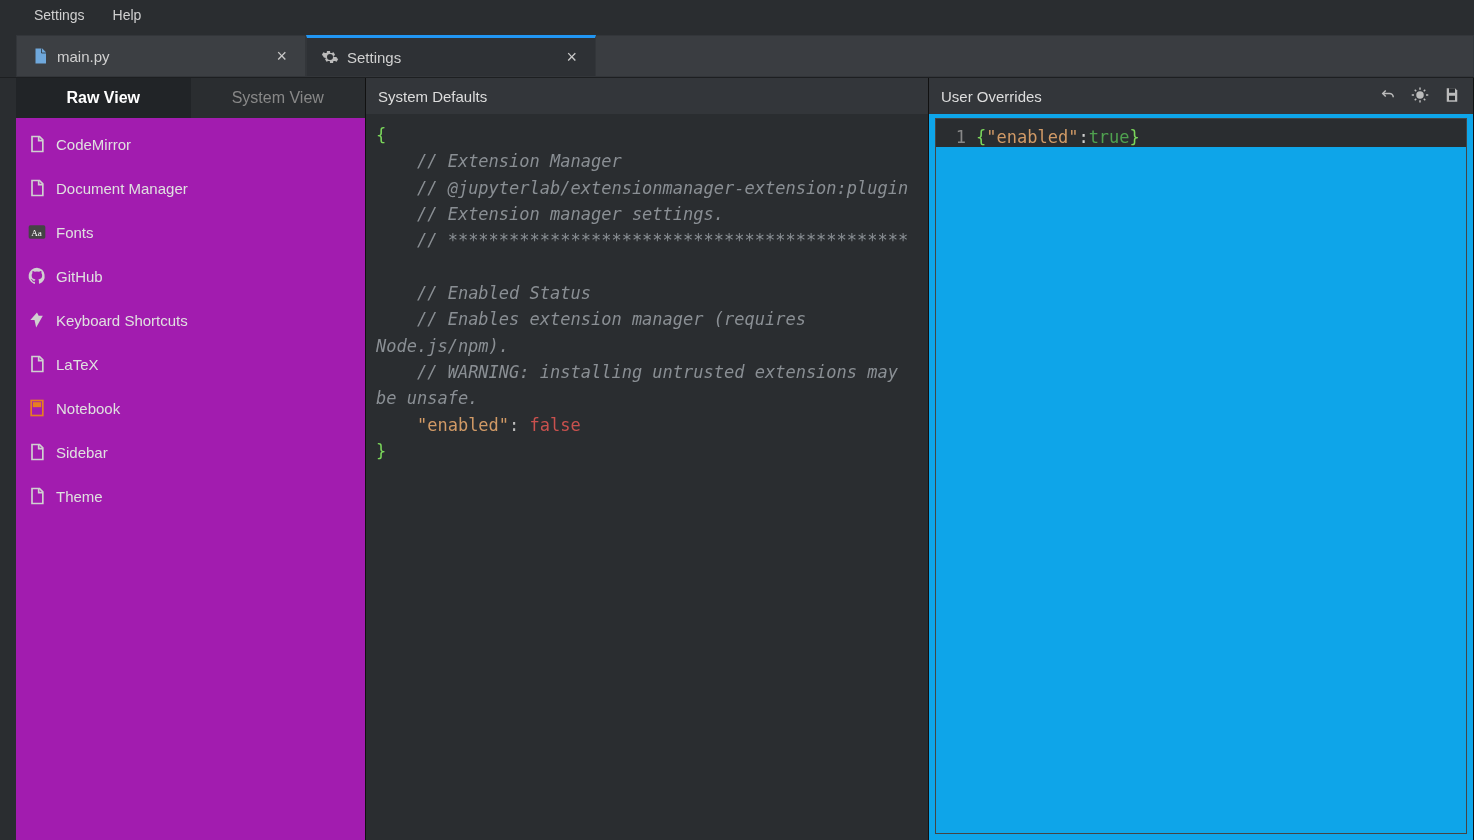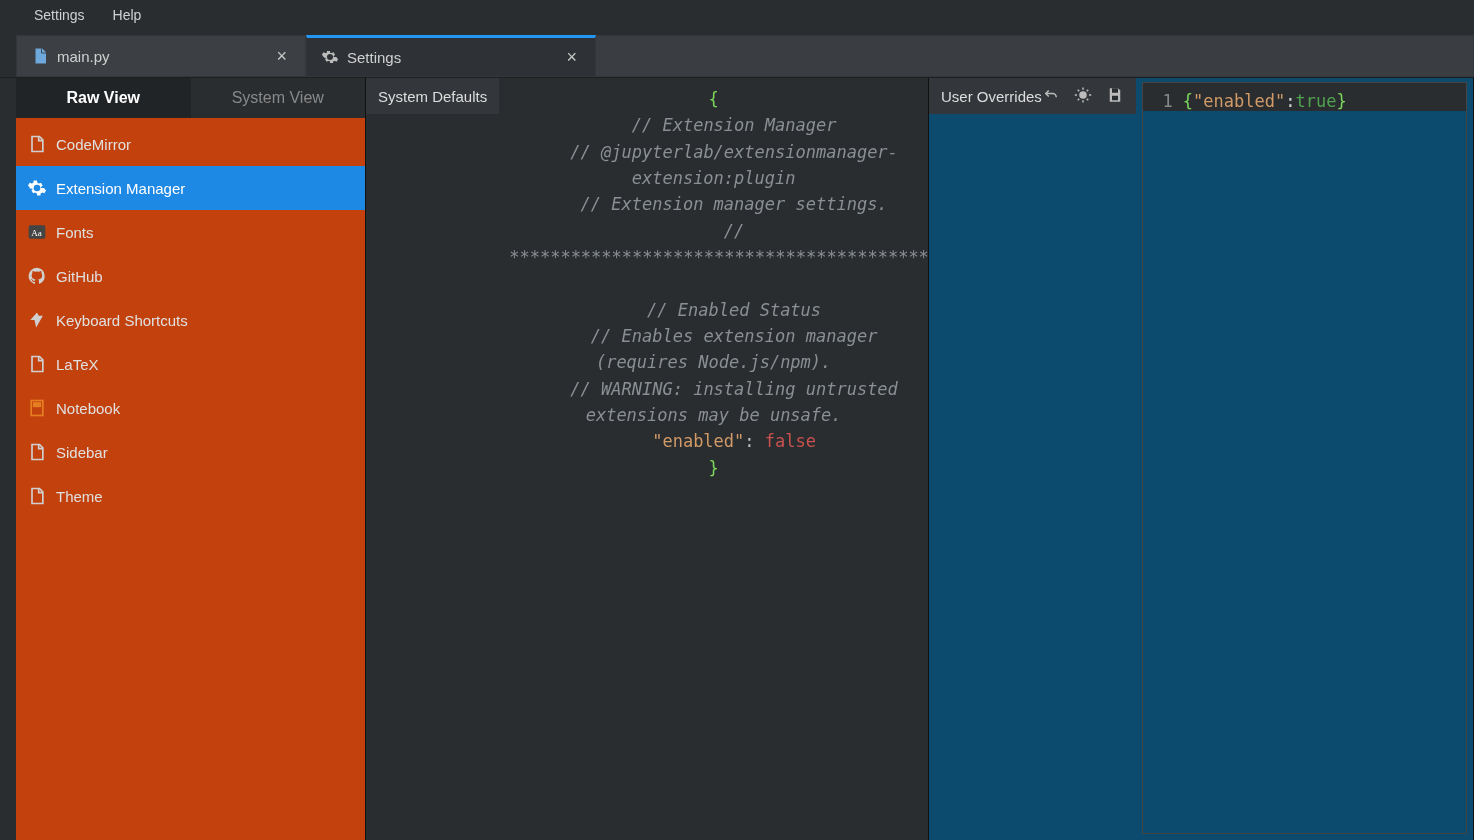--- a/index.html
+++ b/index.html
@@ -52,21 +52,21 @@
   
   .content {
     display: flex;
     height: calc(840px - 30px - 48px);
     padding-left: 16px;
   }
 
   
   .sidebar {
     width: 350px;
-    background: #c2410c;
+    background: #a21caf;
     display: flex; flex-direction: column;
     border-right: 1px solid #111;
   }
   .view-tabs {
     display: flex; height: 40px;
     background: #2a2d30;
   }
   .view-tab {
     flex: 1; display:flex; align-items:center; justify-content:center;
     font-size: 16px; color: #888;
@@ -81,21 +81,21 @@
     color: #e0e0e0;
     gap: 8px;
   }
   .plugin-item.selected { background: #1e88e5; color: #fff; }
   .plugin-icon { width: 22px; height: 22px; display:flex; align-items:center; justify-content:center; color:#d0d0d0; }
   .plugin-item.selected .plugin-icon { color:#fff; }
 
   
   .pane {
     flex: 1;
-    display: flex; flex-direction: row;
+    display: flex; flex-direction: column;
     border-right: 1px solid #111;
     background: #2a2d30;
   }
   .pane-header {
     height: 36px; display:flex; align-items:center;
     padding: 0 12px;
     background: #33363a;
     font-size: 15px;
     color: #ddd;
     justify-content: space-between;
@@ -104,39 +104,38 @@
   .pane-header .actions svg { width:18px; height:18px; cursor:pointer;}
   .code-area {
     flex:1;
     font-family: "Consolas","Menlo",monospace;
     font-size: 17px;
     line-height: 1.55;
     padding: 8px 10px;
     white-space: pre-wrap;
     color: #bbb;
     overflow:auto;
-    text-align:center;
   }
   .tok-brace { color: #7bd75b; }
   .tok-comment { color: #8a8f94; font-style: italic; }
   .tok-string { color: #d19a66; }
   .tok-false { color: #c9514e; }
   .tok-true  { color: #4fa14f; }
 
   
   .editor {
     flex:1; display:flex;
     font-family: "Consolas","Menlo",monospace;
     font-size: 17px;
     padding-top: 8px;
     background: #2a2d30;
   }
   .gutter { width: 40px; text-align:right; padding-right:10px; color:#888; }
   .editor-lines { flex:1; padding-right:10px;}
-  .userpane { width: 545px; display:flex; flex-direction:row; border-right:1px solid #111; background:#0c4a6e;}
+  .userpane { width: 545px; display:flex; flex-direction:column; border-right:1px solid #111; background:#0ea5e9;}
   .userpane .code-wrap { border:1px solid #444; margin: 4px 6px 6px 6px; flex:1;}
 </style>
 </head>
 <body>
 
 <div class="menubar">
   <div class="menu-item">Settings</div>
   <div class="menu-item">Help</div>
 </div>
 
@@ -173,27 +172,28 @@
     <div class="plugin-list" id="plugin-list">
         <div class="plugin-item">
           <span class="plugin-icon">
             <svg viewBox="0 0 24 24" width="20" height="20" fill="none" stroke="currentColor" stroke-width="2">
               <path d="M6 3h9l4 4v14H6z"></path>
               <path d="M14 3v5h5"></path>
             </svg>
           </span>
           <span>CodeMirror</span>
         </div>
-        <div class="plugin-item selected">
-          <span class="plugin-icon">
-            <svg viewBox="0 0 24 24" width="20" height="20" fill="currentColor">
-              <path d="M12 8a4 4 0 100 8 4 4 0 000-8zm9 4c0 .4 0 .8-.1 1.2l2 1.6-2 3.4-2.4-.9c-.6.5-1.3.8-2 1.1l-.4 2.6h-4l-.4-2.6c-.7-.3-1.4-.6-2-1.1l-2.4.9-2-3.4 2-1.6C3 12.8 3 12.4 3 12s0-.8.1-1.2l-2-1.6 2-3.4 2.4.9c.6-.5 1.3-.8 2-1.1L8 3h4l.4 2.6c.7.3 1.4.6 2 1.1l2.4-.9 2 3.4-2 1.6c.1.4.1.8.1 1.2z"></path>
-            </svg>
-          </span>
-          <span>Extension Manager</span>
+        <div class="plugin-item">
+          <span class="plugin-icon">
+            <svg viewBox="0 0 24 24" width="20" height="20" fill="none" stroke="currentColor" stroke-width="2">
+              <path d="M6 3h9l4 4v14H6z"></path>
+              <path d="M14 3v5h5"></path>
+            </svg>
+          </span>
+          <span>Document Manager</span>
         </div>
         <div class="plugin-item">
           <span class="plugin-icon">
             <svg viewBox="0 0 24 24" width="20" height="20" fill="currentColor">
               <rect x="2" y="4" width="20" height="16" rx="2" fill="#444"></rect>
               <text x="5" y="17" font-size="11" fill="#fff" font-family="serif">Aa</text>
             </svg>
           </span>
           <span>Fonts</span>
         </div>

